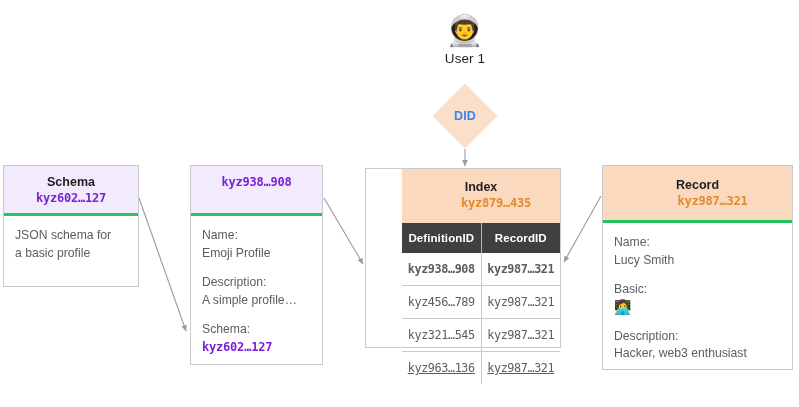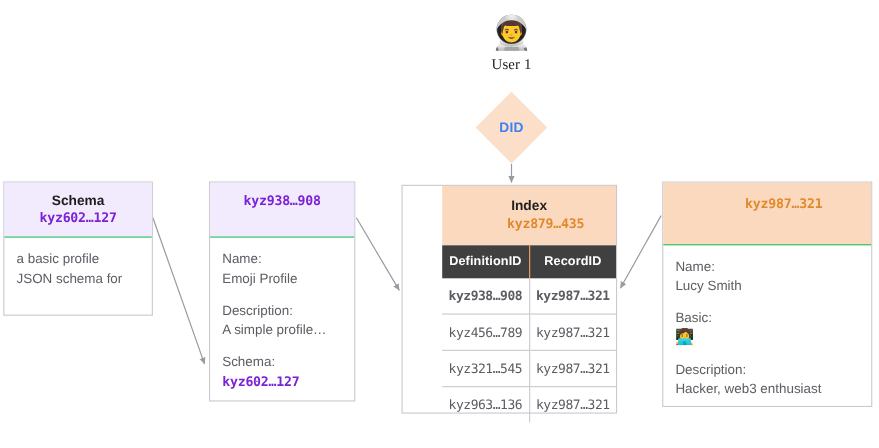--- a/index.html
+++ b/index.html
@@ -30,21 +30,20 @@
   #user-avatar {
     font-size: 30px;
     line-height: 34px;
     font-family: "DejaVu Sans", sans-serif;
   }
   #user-label {
     margin-top: 3px;
     font-size: 13.5px;
     color: #1f1f1f;
     letter-spacing: .1px;
-    font-family: Liberation Serif, serif;
   }
 
   
   #did-node {
     left: 432px;
     top: 83px;
     width: 66px;
     height: 66px;
   }
   #did-shape {
@@ -72,21 +71,21 @@
   }
 
   
   .card {
     background: #ffffff;
     border: 1px solid #c9c9cf;
     box-sizing: border-box;
   }
   .card-header {
     box-sizing: border-box;
-    border-bottom: 1px solid #22c55e;
+    border-bottom: 3px solid #22c55e;
     text-align: center;
     padding-top: 8px;
   }
   .card-title {
     font-size: 12.5px;
     font-weight: bold;
     color: #1f1f1f;
     line-height: 16px;
   }
   .card-id {
@@ -127,21 +126,21 @@
   #schema-node { left: 3px;   top: 165px; width: 136px; height: 122px; }
   #schema-node .card-header { height: 50px; }
 
   #definition-node { left: 190px; top: 165px; width: 133px; height: 200px; }
   #definition-node .card-header { height: 50px; }
 
   #record-node { left: 602px; top: 165px; width: 191px; height: 205px; }
   #record-node .card-header { height: 57px; padding-top: 11px; }
 
   
-  #index-node { left: 365px; top: 168px; width: 196px; height: 208px; padding-left: 36px; }
+  #index-node { left: 365px; top: 168px; width: 196px; height: 180px; padding-left: 36px; }
   #index-node .card-header { height: 54px; padding-top: 10px; border-bottom: none; }
 
   #index-table {
     width: 100%;
     border-collapse: collapse;
     table-layout: fixed;
   }
   #index-table th {
     background: #404040;
     color: #ffffff;
@@ -158,21 +157,21 @@
     text-align: center;
     font-size: 11.8px;
     color: #5c5c63;
     border: 1px solid #c9c9cf;
     border-top: none;
     font-family: "DejaVu Sans Mono", monospace;
     letter-spacing: -0.4px;
   }
   #index-table td:first-child { border-left: none; }
   #index-table td:last-child { border-right: none; }
-  #index-table tr:last-child td { border-bottom: none; }
+  #index-table tr:last-child td { border-bottom: none; text-decoration: underline; }
   td.hl-purple { color: #7B21D6; font-weight: bold; }
   td.hl-orange { color: #E08A2E; font-weight: bold; }
 
   
   #connectors {
     position: absolute;
     left: 0; top: 0;
     width: 799px; height: 407px;
     pointer-events: none;
   }
@@ -207,22 +206,22 @@
     <div id="did-shape"></div>
     <div id="did-label">DID</div>
   </div>
 
   <div class="abs card" id="schema-node">
     <div class="card-header hdr-purple">
       <div class="card-title">Schema</div>
       <div class="card-id id-purple">kyz602…127</div>
     </div>
     <div class="card-body">
+      <div>JSON schema for</div>
       <div>a basic profile</div>
-      <div>JSON schema for</div>
     </div>
   </div>
 
   <div class="abs card" id="definition-node">
     <div class="card-header hdr-purple">
       <div class="card-id id-purple">kyz938…908</div>
     </div>
     <div class="card-body">
       <div class="field-block">
         <div class="field-key">Name:</div>
@@ -267,20 +266,21 @@
         <tr>
           <td>kyz963…136</td>
           <td>kyz987…321</td>
         </tr>
       </tbody>
     </table>
   </div>
 
   <div class="abs card" id="record-node">
     <div class="card-header hdr-orange">
+      <div class="card-title">Record</div>
       <div class="card-id id-orange">kyz987…321</div>
     </div>
     <div class="card-body">
       <div class="field-block">
         <div class="field-key">Name:</div>
         <div class="field-val">Lucy Smith</div>
       </div>
       <div class="field-block">
         <div class="field-key">Basic:</div>
         <div class="field-val emoji-val">👩‍💻</div>

